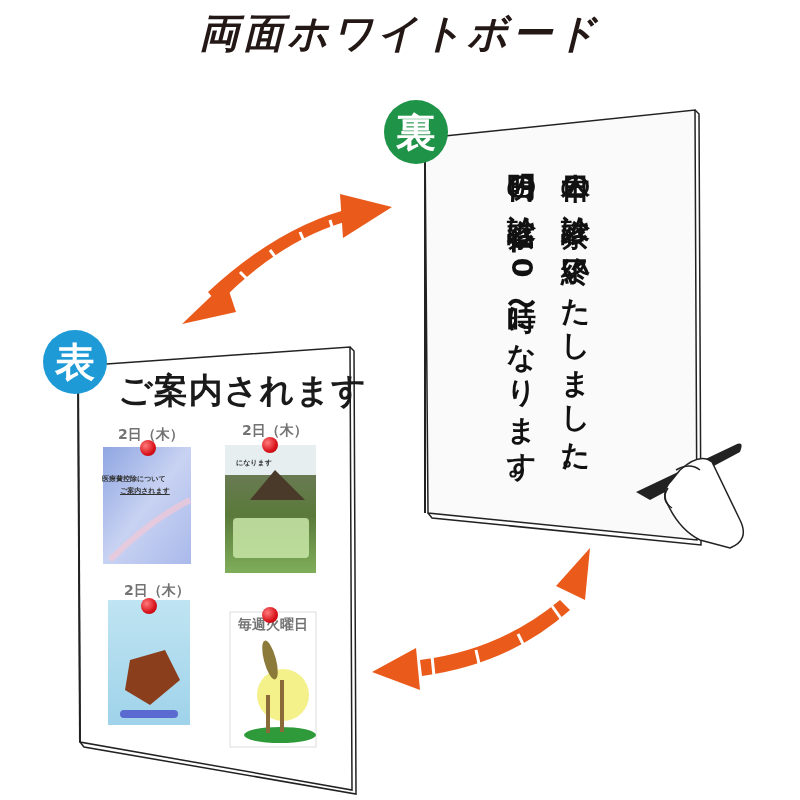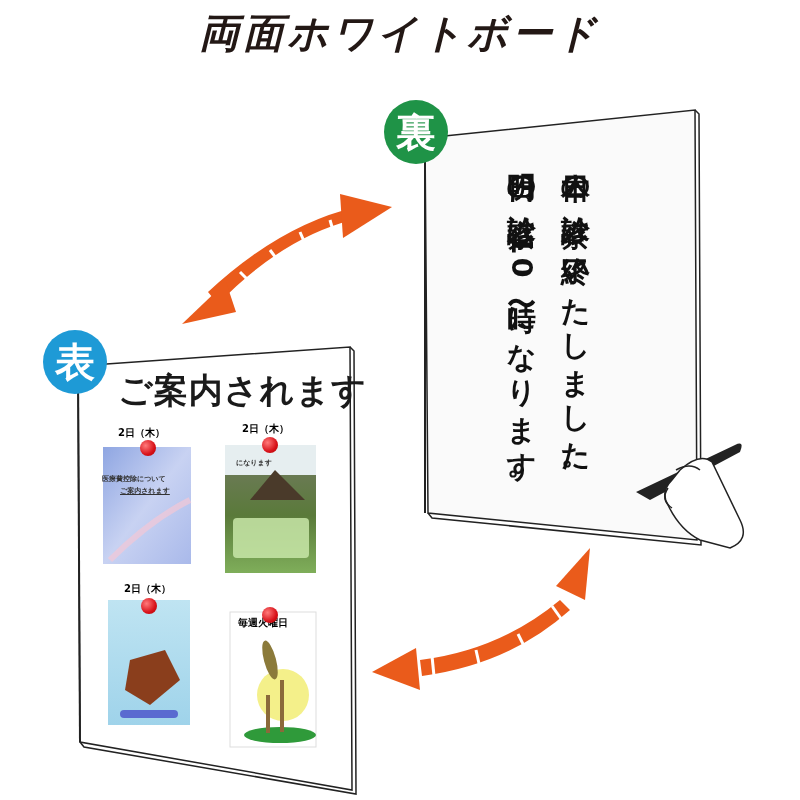--- a/index.html
+++ b/index.html
@@ -15,21 +15,21 @@
   .badge-front { left: 43px; top: 330px; background: #1e9ad6; }
 
   .back-text { position: absolute; top: 150px; font-size: 29px; font-weight: bold;
                color: #111; writing-mode: vertical-rl; line-height: 1; letter-spacing: 3px; }
   .back-col1 { left: 561px; }
   .back-col2 { left: 507px; }
 
   .front-heading { position: absolute; left: 118px; top: 368px; font-size: 34px;
                    font-weight: bold; color: #1a1a1a; letter-spacing: 1px; }
 
-  .poster-label { position: absolute; font-size: 10px; font-weight: bold; color: #000000; }
+  .poster-label { position: absolute; font-size: 14px; font-weight: bold; color: #737373; }
   .pin { position: absolute; width: 16px; height: 16px; border-radius: 50%;
          background: radial-gradient(circle at 35% 35%, #ff7b7b, #d8121a 60%, #a00 100%); }
   .ptxt { position: absolute; font-size: 7px; color: #333; font-weight: bold; white-space: nowrap; }
 </style>
 </head>
 <body>
 
 <div class="title">両面ホワイトボード</div>
 
 <svg class="scene" width="800" height="800" viewBox="0 0 800 800">

